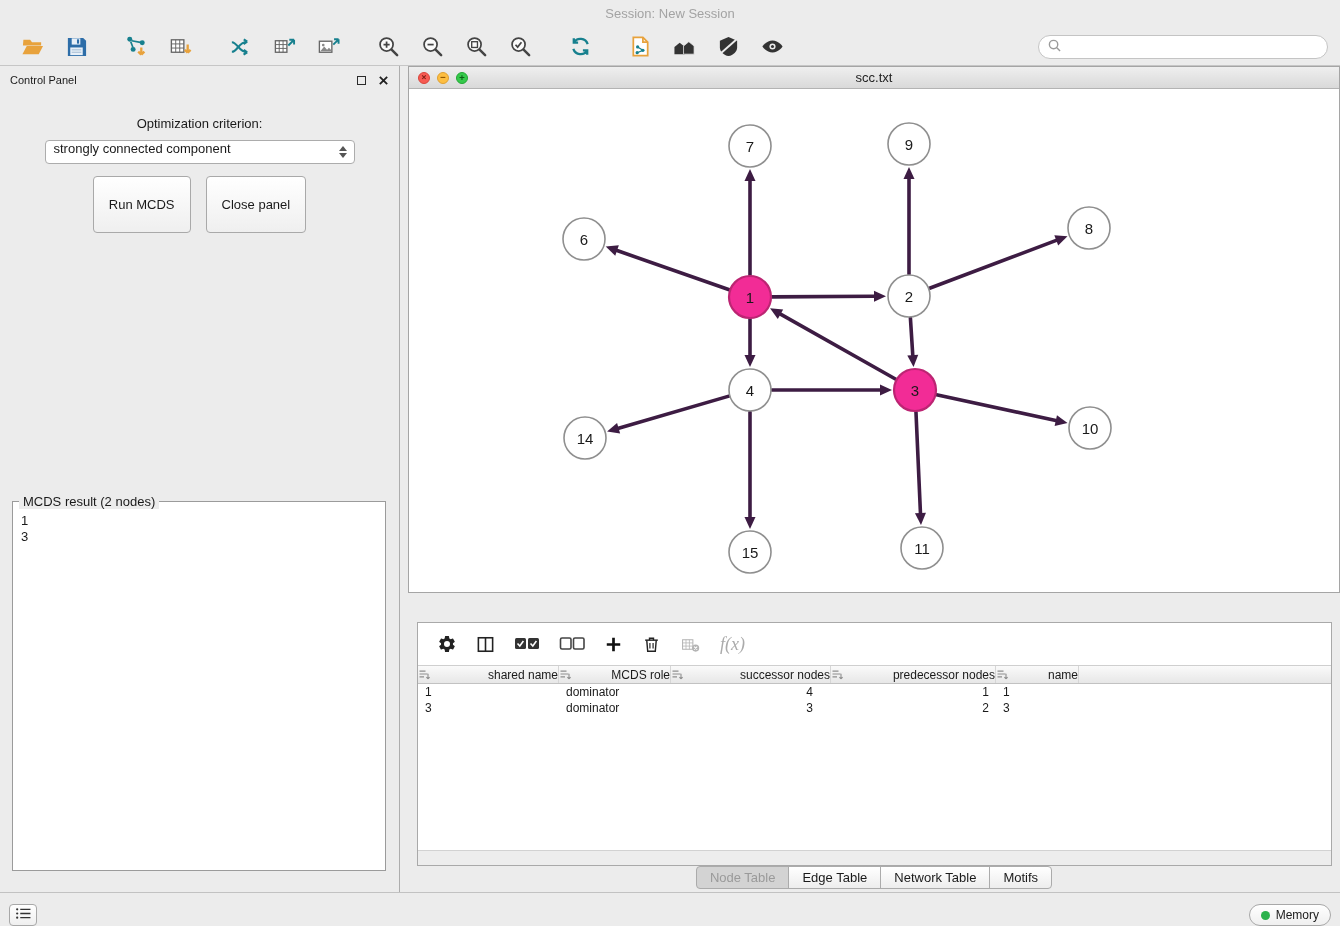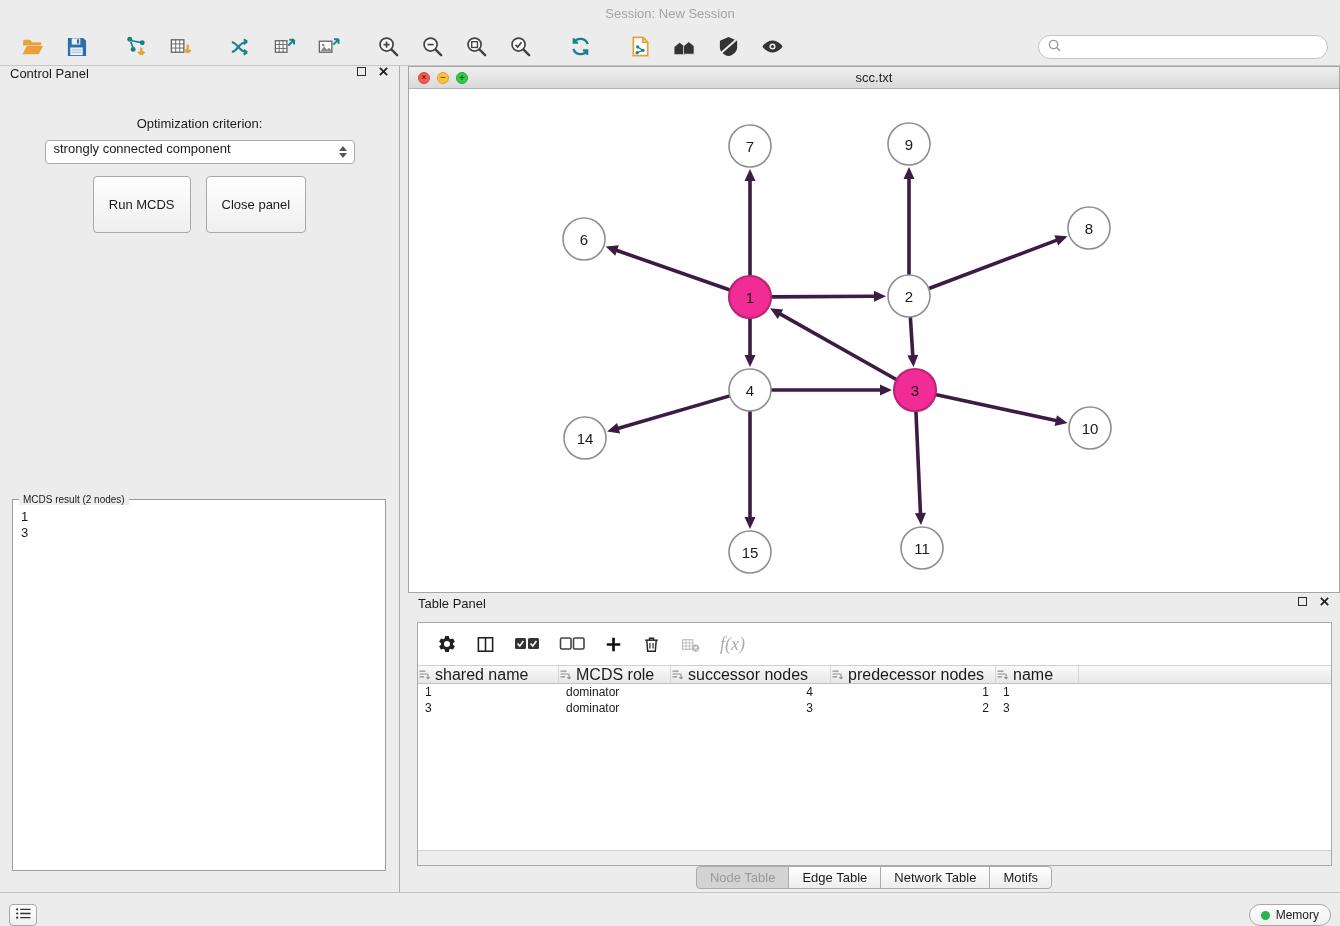--- a/index.html
+++ b/index.html
@@ -9,61 +9,61 @@
 .titlebar{position:absolute;top:0;left:0;width:100%;height:28px;background:#ECECEC;text-align:center;line-height:28px;font-size:13px;color:#A3A3A3}
 
 .toolbar{position:absolute;top:28px;left:0;width:100%;height:38px;border-bottom:1px solid #C6C6C6;display:flex;align-items:center;padding:0 12px}
 #toolbar-icons{display:flex;align-items:center;gap:4px}
 .tb-icon{width:40px;height:30px;display:flex;align-items:center;justify-content:center;border-radius:4px}
 .tb-icon svg{width:23px;height:23px;display:block}
 .tb-sep{width:12px;height:30px}
 .search{margin-left:auto;width:290px;height:24px;background:#fff;border:1px solid #C4C4C4;border-radius:12px;display:flex;align-items:center;padding:0 9px;gap:5px}
 .search input{border:none;outline:none;flex:1;font-size:13px;background:transparent;font-family:"Liberation Sans",sans-serif}
 
-.panel-head{height:28px;display:flex;align-items:flex-start;padding:0 10px;font-size:13px}
+.panel-head{height:28px;display:flex;align-items:center;padding:0 10px;font-size:11px}
 .win-btns{margin-left:auto;display:flex;align-items:center;gap:12px}
 .float-glyph{width:9px;height:9px;border:1.5px solid #2b2b2b;display:inline-block}
 .tabs{display:flex;justify-content:center}
 .tab{padding:3px 13px;font-size:13px;background:linear-gradient(#FFFFFF,#EDEDED);border:1px solid #ABABAB;margin-left:-1px;white-space:nowrap}
 .tab:first-child{border-radius:4px 0 0 4px;margin-left:0}
 .tab:last-child{border-radius:0 4px 4px 0}
 .tab.active{background:#D3D3D3;color:#9A9A9A}
 
 .control-panel{position:absolute;left:0;top:66px;width:400px;height:826px;border-right:1px solid #ADADAD;background:#ECECEC}
 .cp-tabs{margin-top:3px}
 .opt-label{text-align:center;margin-top:22px;font-size:13px}
 .dropdown{position:relative;margin:9px auto 0;width:310px;height:24px;background:#fff;border:1px solid #ACACAC;border-radius:4px;display:flex;align-items:flex-start;padding:0 22px 0 8px;font-size:13px}
 .dd-arrows{position:absolute;right:7px;top:5px;display:flex;flex-direction:column;gap:2px}
 .dd-arrows i{display:block;width:0;height:0;border-left:4px solid transparent;border-right:4px solid transparent}
 .dd-up{border-bottom:5px solid #555}
 .dd-down{border-top:5px solid #555}
 .btn-row{display:flex;justify-content:center;gap:15px;margin-top:12px}
 .btn{padding:20px 15px;font-size:13px;background:linear-gradient(#FFFFFF,#EFEFEF);border:1px solid #A9A9A9;border-radius:4px}
 .result-fieldset{position:absolute;left:12px;top:428px;width:374px;height:377px;border:1px solid #9B9B9B;background:#fff;padding:2px 0 0 0}
-.result-fieldset legend{margin-left:6px;padding:0 4px;background:#ECECEC;font-size:10px}
+.result-fieldset legend{margin-left:6px;padding:0 4px;background:#ECECEC;font-size:13px}
 .result-list{padding:2px 8px;font-size:13px;line-height:16px}
 
 .network-window{position:absolute;left:408px;top:66px;width:932px;height:527px;border:1px solid #A5A5A5;background:#fff}
 .nw-titlebar{height:22px;background:linear-gradient(#EFEFEF,#D9D9D9);border-bottom:1px solid #B3B3B3;position:relative;display:flex;align-items:center}
 .nw-title{position:absolute;left:0;right:0;text-align:center;font-size:13px;color:#222}
 .traffic{display:flex;gap:7px;margin-left:9px;z-index:2}
 .tl{width:12px;height:12px;border-radius:50%;display:flex;align-items:center;justify-content:center;font-size:9px;line-height:1;font-weight:bold;font-family:"DejaVu Sans Mono",monospace}
 .tl.red{background:#F75A52;border:1px solid #D8453C;color:#7E1F15}
 .tl.yellow{background:#FDBE41;border:1px solid #DFA133;color:#8A5300}
 .tl.green{background:#35C94B;border:1px solid #22A834;color:#0A5F14}
 .nw-canvas{position:absolute;left:0;top:22px;width:930px;height:503px;background:#fff}
 
 .table-panel{position:absolute;left:408px;top:596px;width:932px;height:294px;background:#ECECEC}
 .tp-content{position:absolute;left:9px;right:8px;top:26px;bottom:24px;background:#fff;border:1px solid #A9A9A9;overflow:hidden}
 .tp-toolbar{height:42px;display:flex;align-items:center;gap:19px;padding:0 19px}
 .tp-toolbar .ti{display:flex;align-items:center;justify-content:center}
 .tp-toolbar svg{display:block}
 .fx{font-family:Liberation Serif, serif;font-style:italic;font-size:18px;color:#ABABAB}
 .grid-head{display:flex;height:19px;background:linear-gradient(#FAFAFA,#E7E7E7);border-top:1px solid #CFCFCF;border-bottom:1px solid #C2C2C2}
-.gh-cell{display:flex;align-items:center;justify-content:flex-start;gap:5px;font-size:16px;border-right:1px solid #D6D6D6}
+.gh-cell{display:flex;align-items:center;justify-content:space-between;gap:5px;font-size:12px;border-right:1px solid #D6D6D6}
 .grid-row{display:flex;height:16px;font-size:12px}
 .gr-cell{line-height:16px;padding:0 7px;overflow:hidden;white-space:nowrap}
 .hscroll{position:absolute;left:0;right:0;bottom:0;height:15px;background:#EDEDED;border-top:1px solid #D2D2D2}
 .tp-tabs{position:absolute;left:0;right:0;bottom:1px;display:flex;justify-content:center}
 
 .statusbar{position:absolute;left:0;top:892px;width:100%;height:34px;border-top:1px solid #C2C2C2;background:#ECECEC;display:flex;align-items:flex-end;padding:0 9px}
 .sb-btn{width:28px;height:22px;border:1px solid #A8A8A8;border-radius:4px;background:linear-gradient(#FFFFFF,#EFEFEF);display:flex;align-items:center;justify-content:center}
 .mem-btn{margin-left:auto;height:22px;border:1px solid #A8A8A8;border-radius:11px;background:linear-gradient(#FFFFFF,#EFEFEF);display:flex;align-items:center;gap:6px;padding:0 11px;font-size:12px}
 .mem-dot{width:9px;height:9px;border-radius:50%}
 .close-x svg{display:block}
@@ -381,31 +381,20 @@
         </g>
         <g>
           <circle cx="513" cy="459" r="21" fill="#FFFFFF" stroke="#8F8F8F" stroke-width="1.6"></circle>
           <text x="513" y="459" text-anchor="middle" dominant-baseline="central" font-size="15" fill="#1a1a1a" font-family="Liberation Sans, sans-serif">11</text>
         </g>
       </svg>
   </div>
 </div>
 
 <div class="table-panel">
-  <div class="panel-head">
-    <span>Table Panel</span>
-    <span class="win-btns">
-      <span class="float-glyph"></span>
-      <span class="close-x">
-          <svg width="11" height="11" viewBox="0 0 12 12">
-            <path d="M2 2l8 8M10 2l-8 8" stroke="#222" stroke-width="2"></path>
-          </svg>
-        </span>
-    </span>
-  </div>
   <div class="tp-content">
     <div class="tp-toolbar" id="tp-toolbar">
         <div class="ti">
           <span>
             <svg width="20" height="20" viewBox="0 0 24 24">
               <path fill="#222" d="M19.14 12.94c.04-.3.06-.61.06-.94s-.02-.64-.07-.94l2.03-1.58a.49.49 0 0 0 .12-.61l-1.92-3.32a.49.49 0 0 0-.59-.22l-2.39.96a7.3 7.3 0 0 0-1.62-.94l-.36-2.54a.48.48 0 0 0-.48-.41h-3.84a.48.48 0 0 0-.47.41l-.36 2.54c-.59.24-1.13.56-1.62.94l-2.39-.96a.49.49 0 0 0-.59.22L2.73 8.87c-.12.21-.08.47.12.61l2.03 1.58c-.05.3-.09.63-.09.94s.02.64.07.94l-2.03 1.58a.49.49 0 0 0-.12.61l1.92 3.32c.12.22.37.29.59.22l2.39-.96c.5.38 1.03.7 1.62.94l.36 2.54c.05.24.24.41.48.41h3.84c.24 0 .44-.17.47-.41l.36-2.54c.59-.24 1.13-.56 1.62-.94l2.39.96c.22.08.47 0 .59-.22l1.92-3.32a.49.49 0 0 0-.12-.61l-2.01-1.58zM12 15.6A3.6 3.6 0 1 1 12 8.4a3.6 3.6 0 0 1 0 7.2z"></path>
             </svg>
           </span>
         </div>
         <div class="ti">

